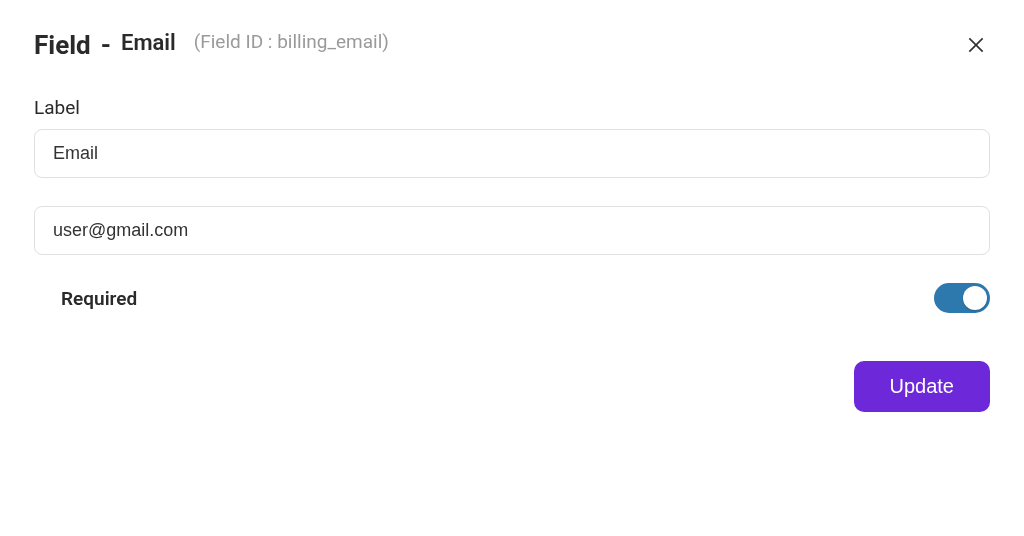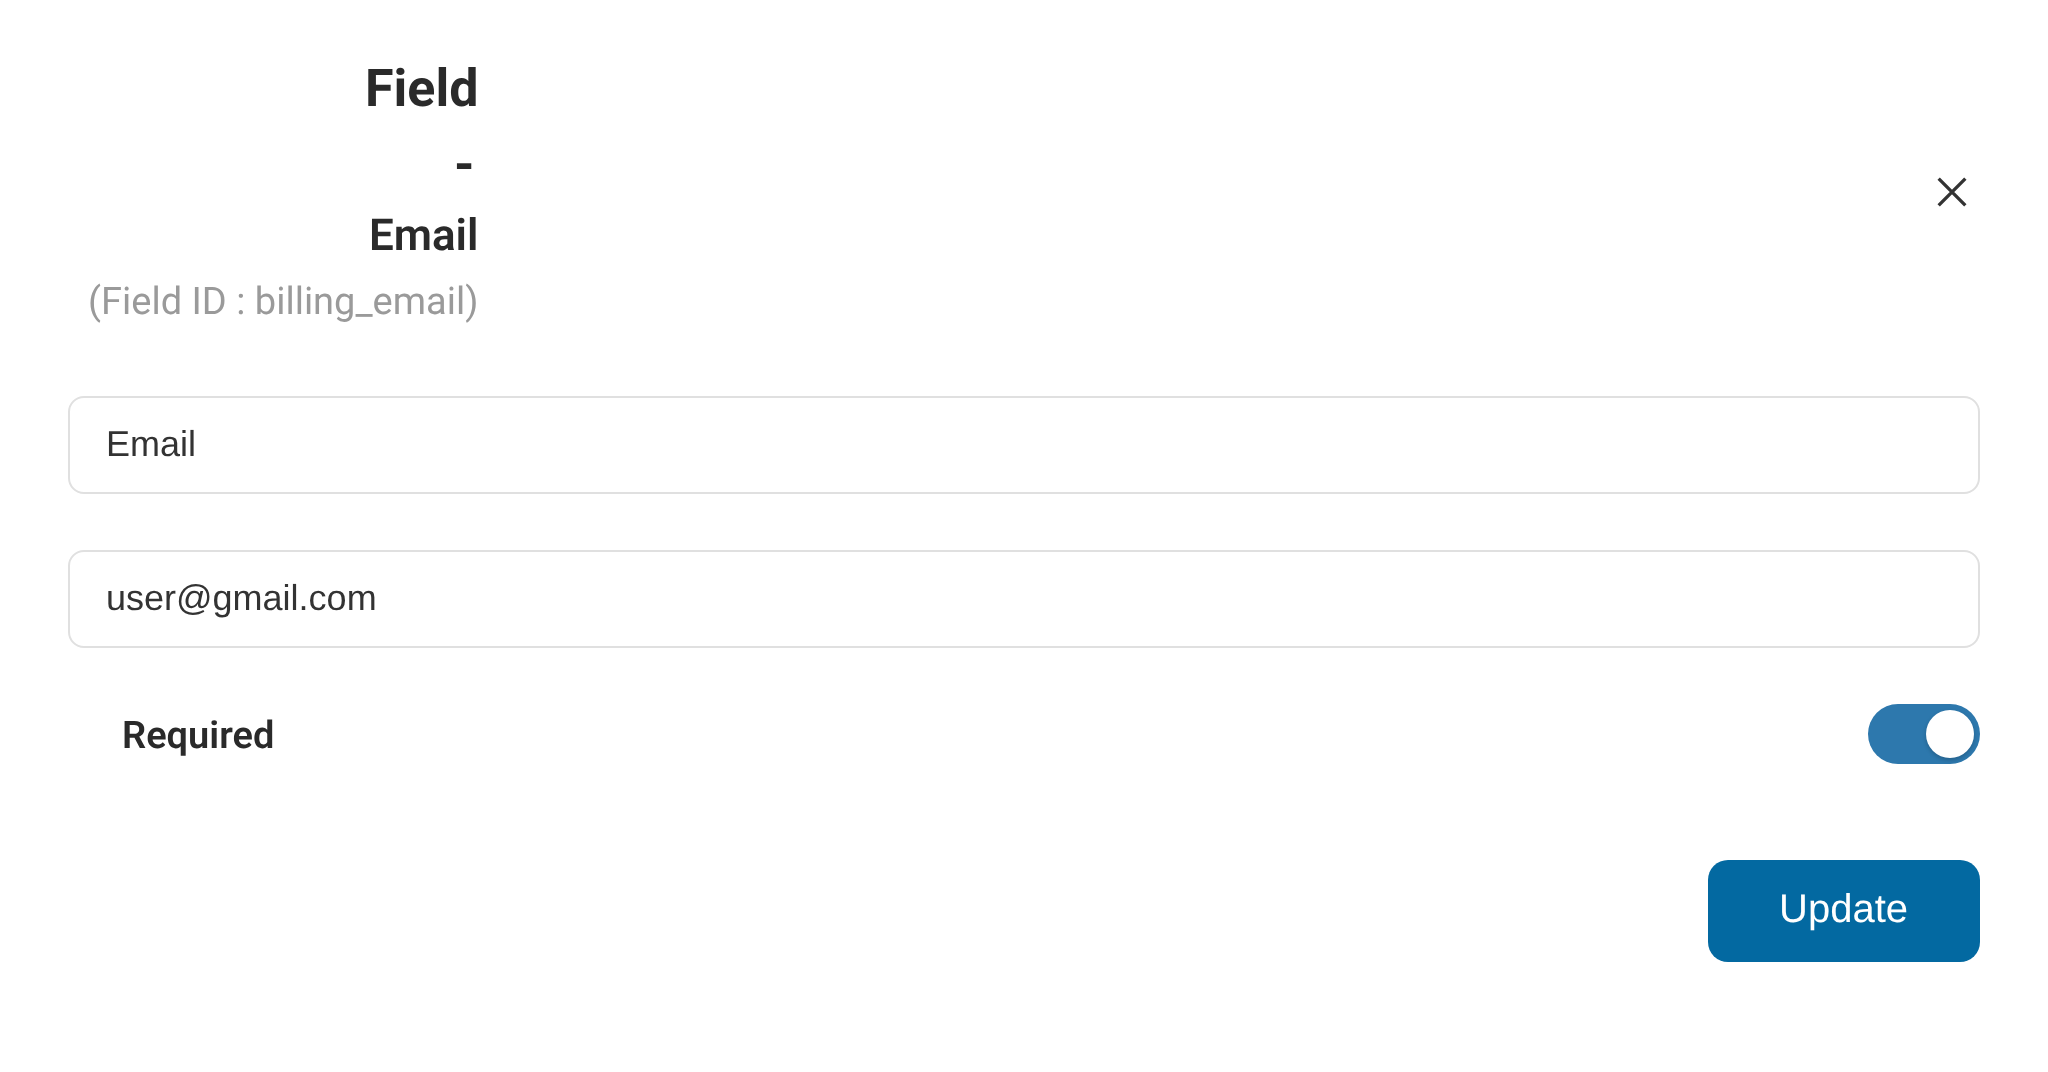--- a/index.html
+++ b/index.html
@@ -16,23 +16,22 @@
       color: #333;
     }
     .header {
       display: flex;
       justify-content: space-between;
       align-items: center;
       margin-bottom: 36px;
     }
     .header-title {
       display: flex;
-      align-items: flex-end;
+      align-items: flex-start;
       gap: 8px;
-      flex-direction: column;
     }
     .title-main {
       font-size: 26px;
       font-weight: 700;
       color: #2a2a2a;
     }
     .title-sep {
       font-size: 26px;
       font-weight: 700;
       color: #2a2a2a;
@@ -125,21 +124,21 @@
     .btn-cancel {
       background: none;
       border: none;
       font-size: 20px;
       font-weight: 500;
       color: #7a7a7a;
       cursor: pointer;
       padding: 8px 4px;
     }
     .btn-update {
-      background: #0369a1;
+      background: #6d28d9;
       border: none;
       border-radius: 10px;
       color: #ffffff;
       font-size: 20px;
       font-weight: 500;
       padding: 14px 36px;
       cursor: pointer;
     }
   </style>
 </head>
@@ -153,20 +152,21 @@
     <span class="title-id">(Field ID : billing_email)</span>
   </div>
   <button class="close-btn">
     <svg viewBox="0 0 24 24" fill="none">
       <path d="M4 4 L20 20 M20 4 L4 20"></path>
     </svg>
   </button>
 </div>
 
 <div class="form-group">
+  <label class="form-label">Label</label>
   <input type="text" class="form-input" value="Email" style="">
 </div>
 
 <div class="form-group">
   <input type="text" class="form-input" value="user@gmail.com" style="">
 </div>
 
 <div class="toggle-row">
   <span class="toggle-label">Required</span>
   <div class="toggle">

